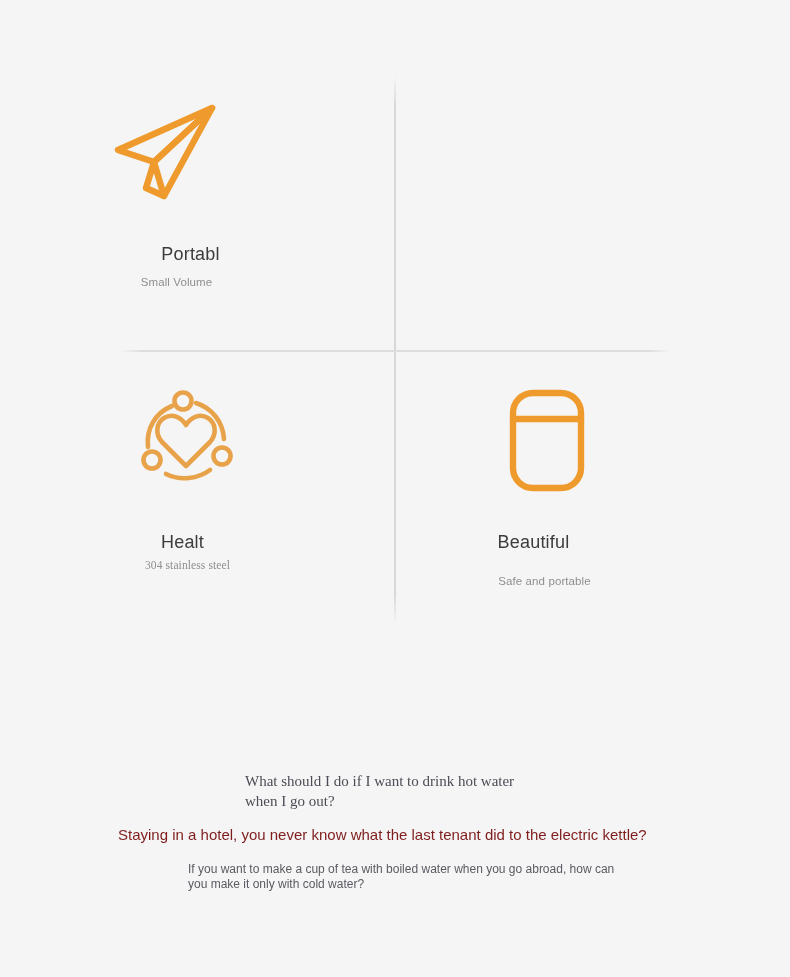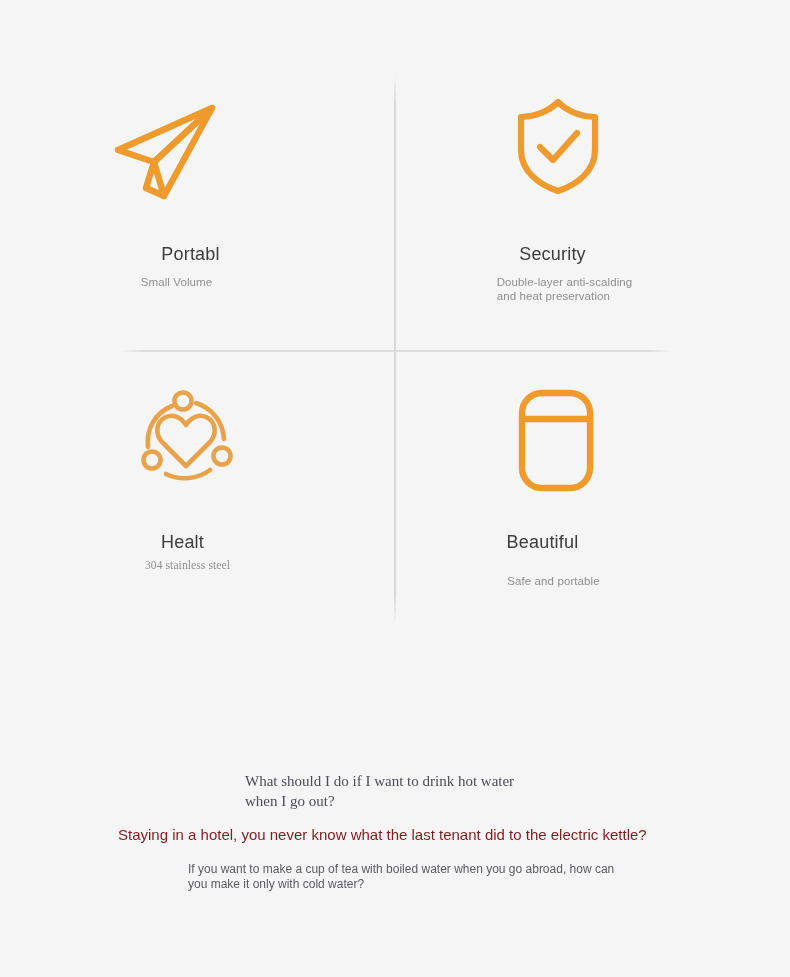--- a/index.html
+++ b/index.html
@@ -62,21 +62,21 @@
     width: 395px;
     height: 290px;
     display: flex;
     flex-direction: column;
     align-items: center;
     box-sizing: border-box;
   }
   .cell-tl { left: 0;     top: 60px; }
   .cell-tr { left: 395px; top: 60px; }
   .cell-bl { left: 16px;     top: 350px; }
-  .cell-br { left: 387px; top: 350px; }
+  .cell-br { left: 378px; top: 350px; }
 
   .icon-wrap {
     height: 140px;
     display: flex;
     align-items: center;
     justify-content: center;
   }
   .cell-tl .icon-wrap { width: 160px; margin-top: 22px; }
   .cell-tr .icon-wrap { width: 160px; margin-top: 16px; }
   .cell-bl .icon-wrap { width: 160px; margin-top: 20px; }
@@ -179,34 +179,20 @@
         <svg width="108" height="100" viewBox="0 0 108 100" fill="none" stroke="#ef9a2c" stroke-width="6.4" stroke-linecap="round" stroke-linejoin="round">
           <path d="M100 6 L6 48 L42 60 Z"></path>
           <path d="M100 6 L42 60 L52 94 Z"></path>
           <path d="M42 60 L34 86 L52 94"></path>
         </svg>
       </div>
       <div class="feature-title">Portabl</div>
       <div class="feature-sub">Small Volume</div>
     </div>
 
-    <div class="cell cell-tr">
-      <div class="icon-wrap">
-        <svg width="86" height="98" viewBox="0 0 86 98" fill="none" stroke="#ef9a2c" stroke-width="6.2" stroke-linecap="round" stroke-linejoin="round">
-          <path d="M43 5 C54 16 69 20 80 20 L80 53 C80 74 62 88 43 94
-                   C24 88 6 74 6 53 L6 20 C17 20 32 16 43 5 Z"></path>
-          <path d="M25 50 L38 63 L62 36"></path>
-        </svg>
-      </div>
-      <div class="feature-title">Security</div>
-      <div class="feature-sub">
-        <span>Double-layer anti-scalding</span><br>
-        <span>and heat preservation</span>
-      </div>
-    </div>
 
     <div class="cell cell-bl">
       <div class="icon-wrap">
         <svg width="100" height="100" viewBox="0 0 100 100" fill="none" stroke="#e8a34a" stroke-width="4.6" stroke-linecap="round" stroke-linejoin="round">
 
           <path d="M50 76 L26 52 C19 44 20 33 28 28 C36 23 45 27 50 35
                    C55 27 64 23 72 28 C80 33 81 44 74 52 Z"></path>
 
           <path d="M12 57 C10 39 19 23 36 16"></path>
           <path d="M60 13 C76 18 87 32 88 49"></path>

